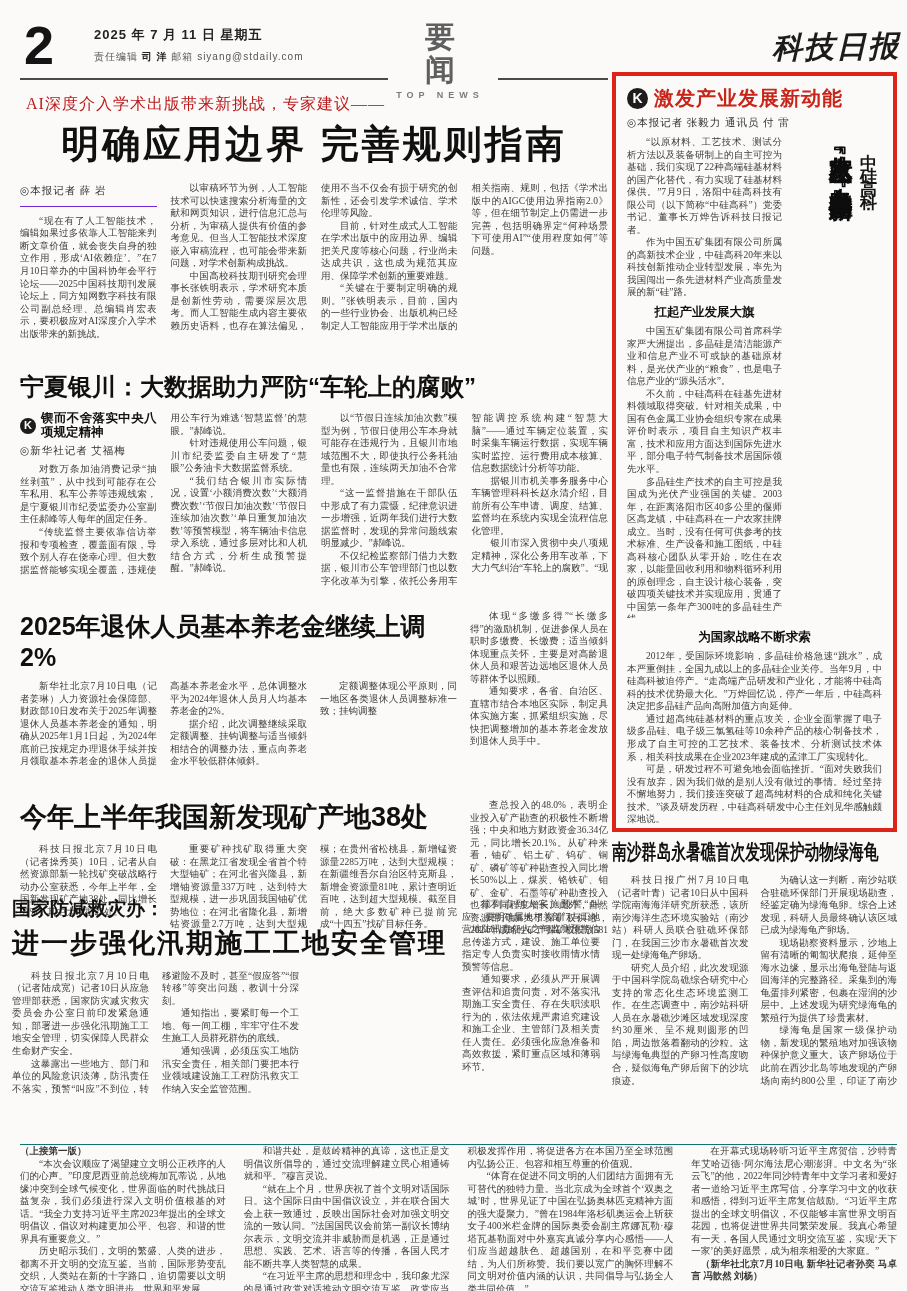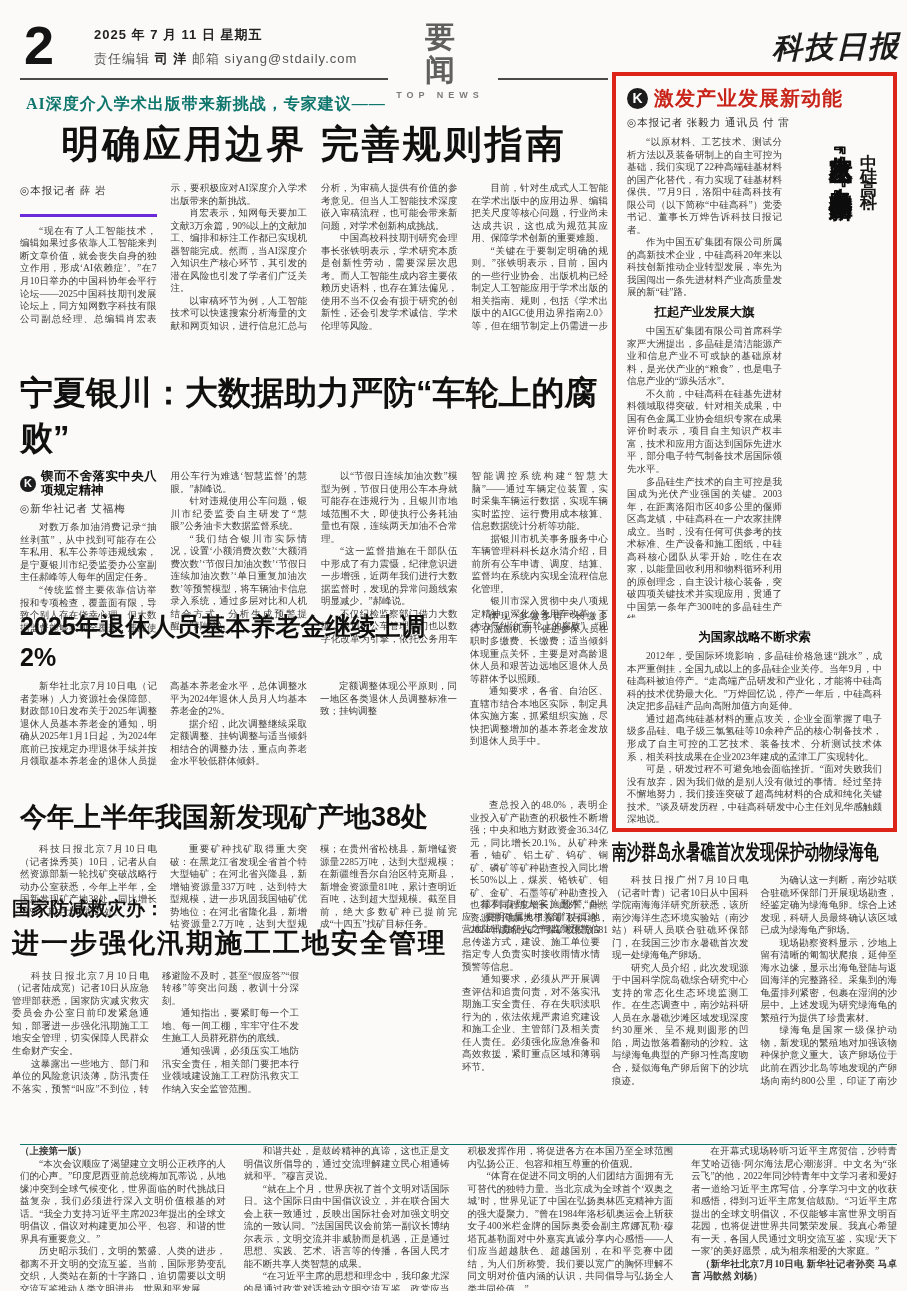--- a/index.html
+++ b/index.html
@@ -2,49 +2,49 @@
 <html><head>
 <meta charset="utf-8">
 <style>
   html,body{margin:0;padding:0;background:#d9d9d9;}
   .page{position:relative;width:907px;height:1291px;margin:0 auto;background:#fbfaf8;
         font-family:"Liberation Serif","DejaVu Serif",serif;color:#2b2b2b;overflow:hidden;}
   
   .pagenum{position:absolute;left:24px;top:18px;font:900 54px/1 "Liberation Sans","DejaVu Sans",sans-serif;color:#141414;}
   .dateblock{position:absolute;left:94px;top:26px;font-family:"Liberation Sans","DejaVu Sans",sans-serif;}
   .dateline{font-size:13px;font-weight:700;color:#222;letter-spacing:1px;}
-  .editline{margin-top:6px;font-size:13px;color:#555;letter-spacing:1px;}
+  .editline{margin-top:6px;font-size:10px;color:#555;letter-spacing:1px;}
   .editline b{color:#222;}
   .sectionblk{position:absolute;left:392px;top:20px;width:96px;text-align:center;}
   .sectiontitle{font:700 30px/1.1 "Liberation Sans","DejaVu Sans",sans-serif;color:#5f5f5f;letter-spacing:12px;margin-left:12px;}
   .sectionsub{margin-top:5px;font:700 9px/1 "Liberation Sans","DejaVu Sans",sans-serif;color:#7a7a7a;letter-spacing:5px;}
   .masthead{position:absolute;left:772px;top:32px;font:700 italic 30px/1 "DejaVu Serif",serif;color:#1c1c1c;letter-spacing:2px;transform:rotate(-1deg);}
   .rule{position:absolute;top:78px;height:2px;background:#4a4a4a;}
   .rule-l{left:20px;width:368px;}
   .rule-r{left:498px;width:110px;}
   
   .art{position:absolute;}
   .hl{margin:0;font-family:"Liberation Sans","DejaVu Sans",sans-serif;color:#101010;font-weight:900;}
-  .kicker{font-size:16px;color:#0f766e;letter-spacing:1px;margin:0 0 4px 6px;font-weight:bold;}
+  .kicker{font-size:16px;color:#b91c1c;letter-spacing:1px;margin:0 0 4px 6px;}
   .byline{font-size:10.5px;color:#333;letter-spacing:1px;margin:2px 0 6px;}
-  .byline-rule{border-bottom:3px solid #6d28d9;padding-bottom:16px;margin-bottom:8px;}
+  .byline-rule{border-bottom:1px solid #6d28d9;padding-bottom:8px;margin-bottom:8px;}
   .bt{font-size:9.5px;line-height:1.32;text-align:justify;color:#3a3a3a;overflow:hidden;}
   .para{margin:0;text-indent:2em;}
   .subhead{margin:5px 0;text-align:center;font:700 12.5px/1.3 "Liberation Sans","DejaVu Sans",sans-serif;color:#111;}
   .kbox{display:flex;align-items:center;gap:5px;margin-bottom:4px;}
   .klogo{flex:0 0 auto;display:inline-flex;align-items:center;justify-content:center;width:16px;height:16px;
          border-radius:50%;background:#1d1d1d;color:#fff;font:900 11px/1 "Liberation Sans",sans-serif;}
   .ktext{font:700 12.5px/1.1 "Liberation Sans","DejaVu Sans",sans-serif;color:#111;}
   
   .ai{left:20px;top:94px;width:588px;}
   .ai .hl{font-size:38px;text-align:center;letter-spacing:3px;margin-top:2px;}
   .h-ai{margin-top:12px;height:160px;column-count:4;column-gap:14px;column-fill:auto;}
   
   .nx{left:20px;top:371px;width:588px;}
-  .nx .hl{font-size:33px;letter-spacing:0;}
+  .nx .hl{font-size:24px;letter-spacing:0;}
   .h-nx{margin-top:9px;height:176px;column-count:4;column-gap:14px;column-fill:auto;}
   
   .split{display:flex;}
   .art-main{width:437px;}
   .sidecol{width:138px;margin-left:13px;}
   .pension{left:20px;top:610px;width:588px;}
   .pension .hl{font-size:25px;}
   .h-pen{margin-top:8px;height:90px;column-count:3;column-gap:13px;column-fill:auto;}
   .h-pen-side{height:146px;}
   .mineral{left:20px;top:799px;width:588px;}
@@ -102,21 +102,20 @@
   <div class="rule rule-l"></div>
   <div class="rule rule-r"></div>
 
   <section class="art ai">
     <p class="kicker">AI深度介入学术出版带来新挑战，专家建议——</p>
     <h1 class="hl">明确应用边界  完善规则指南</h1>
     <div class="bt h-ai">
       <div class="byline byline-rule">◎本报记者 薛 岩</div>
       <div>
           <p class="para">“现在有了人工智能技术，编辑如果过多依靠人工智能来判断文章价值，就会丧失自身的独立作用，形成‘AI依赖症’。”在7月10日举办的中国科协年会平行论坛——2025中国科技期刊发展论坛上，同方知网数字科技有限公司副总经理、总编辑肖宏表示，要积极应对AI深度介入学术出版带来的新挑战。</p>
-          <p class="para">肖宏表示，知网每天要加工文献3万余篇，90%以上的文献加工、编排和标注工作都已实现机器智能完成。然而，当AI深度介入知识生产核心环节，其引发的潜在风险也引发了学者们广泛关注。</p>
           <p class="para">以审稿环节为例，人工智能技术可以快速搜索分析海量的文献和网页知识，进行信息汇总与分析，为审稿人提供有价值的参考意见。但当人工智能技术深度嵌入审稿流程，也可能会带来新问题，对学术创新构成挑战。</p>
           <p class="para">中国高校科技期刊研究会理事长张铁明表示，学术研究本质是创新性劳动，需要深层次思考。而人工智能生成内容主要依赖历史语料，也存在算法偏见，使用不当不仅会有损于研究的创新性，还会引发学术诚信、学术伦理等风险。</p>
           <p class="para">目前，针对生成式人工智能在学术出版中的应用边界、编辑把关尺度等核心问题，行业尚未达成共识，这也成为规范其应用、保障学术创新的重要难题。</p>
           <p class="para">“关键在于要制定明确的规则。”张铁明表示，目前，国内的一些行业协会、出版机构已经制定人工智能应用于学术出版的相关指南、规则，包括《学术出版中的AIGC使用边界指南2.0》等，但在细节制定上仍需进一步完善，包括明确界定“何种场景下可使用AI”“使用程度如何”等问题。</p>
         </div>
     </div>
   </section>
 
   <section class="art nx">
     <h1 class="hl">宁夏银川：大数据助力严防“车轮上的腐败”</h1>

